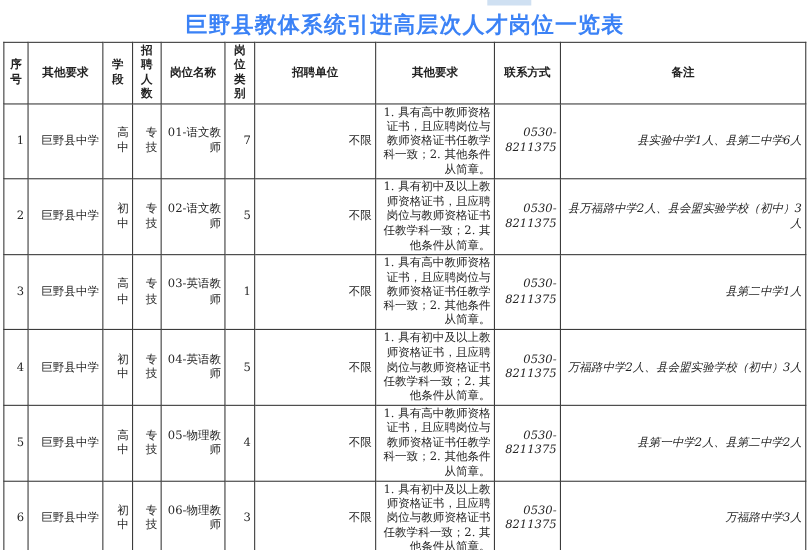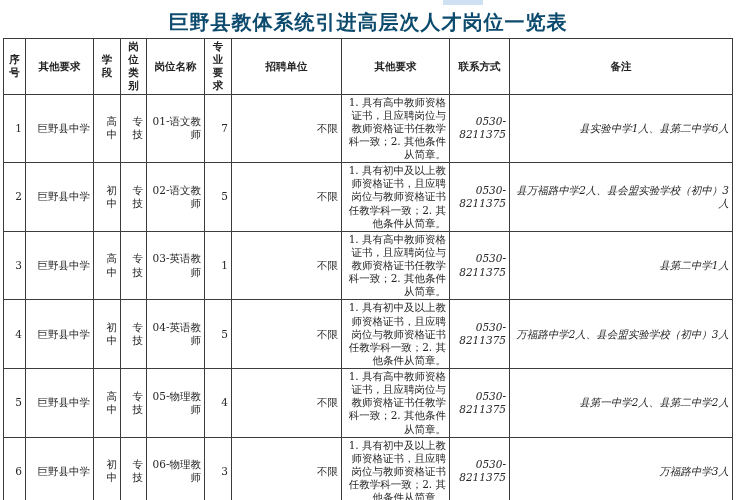--- a/index.html
+++ b/index.html
@@ -23,21 +23,21 @@
     height: 5px;
     background: #cfe0f2;
   }
   .title {
     text-align: center;
     font-size: 20px;
     font-weight: bold;
     letter-spacing: 1px;
     padding-top: 9px;
     height: 29px;
-    color: #0c4a6e;
+    color: #3b82f6;
   }
   table.roster {
     border-collapse: collapse;
     table-layout: fixed;
     width: 729px;
     margin-left: 3px;
   }
   table.roster th, table.roster td {
     border: 1px solid #3c3c3c;
     padding: 1px 3px;
@@ -101,23 +101,23 @@
       <col style="width:110px">
       <col style="width:108px">
     <col style="width:60px">
       <col style="width:223px">
   </colgroup>
   <thead>
     <tr>
       <th>序号</th>
       <th>其他要求</th>
       <th>学段</th>
+      <th>招聘人数</th>
+      <th>岗位名称</th>
       <th>岗位类别</th>
-      <th>岗位名称</th>
-      <th>专业要求</th>
       <th>招聘单位</th>
       <th>其他要求</th>
       <th>联系方式</th>
       <th>备注</th>
     </tr>
   </thead>
   <tbody>
     <tr>
       <td>1</td>
       <td>巨野县中学</td>

